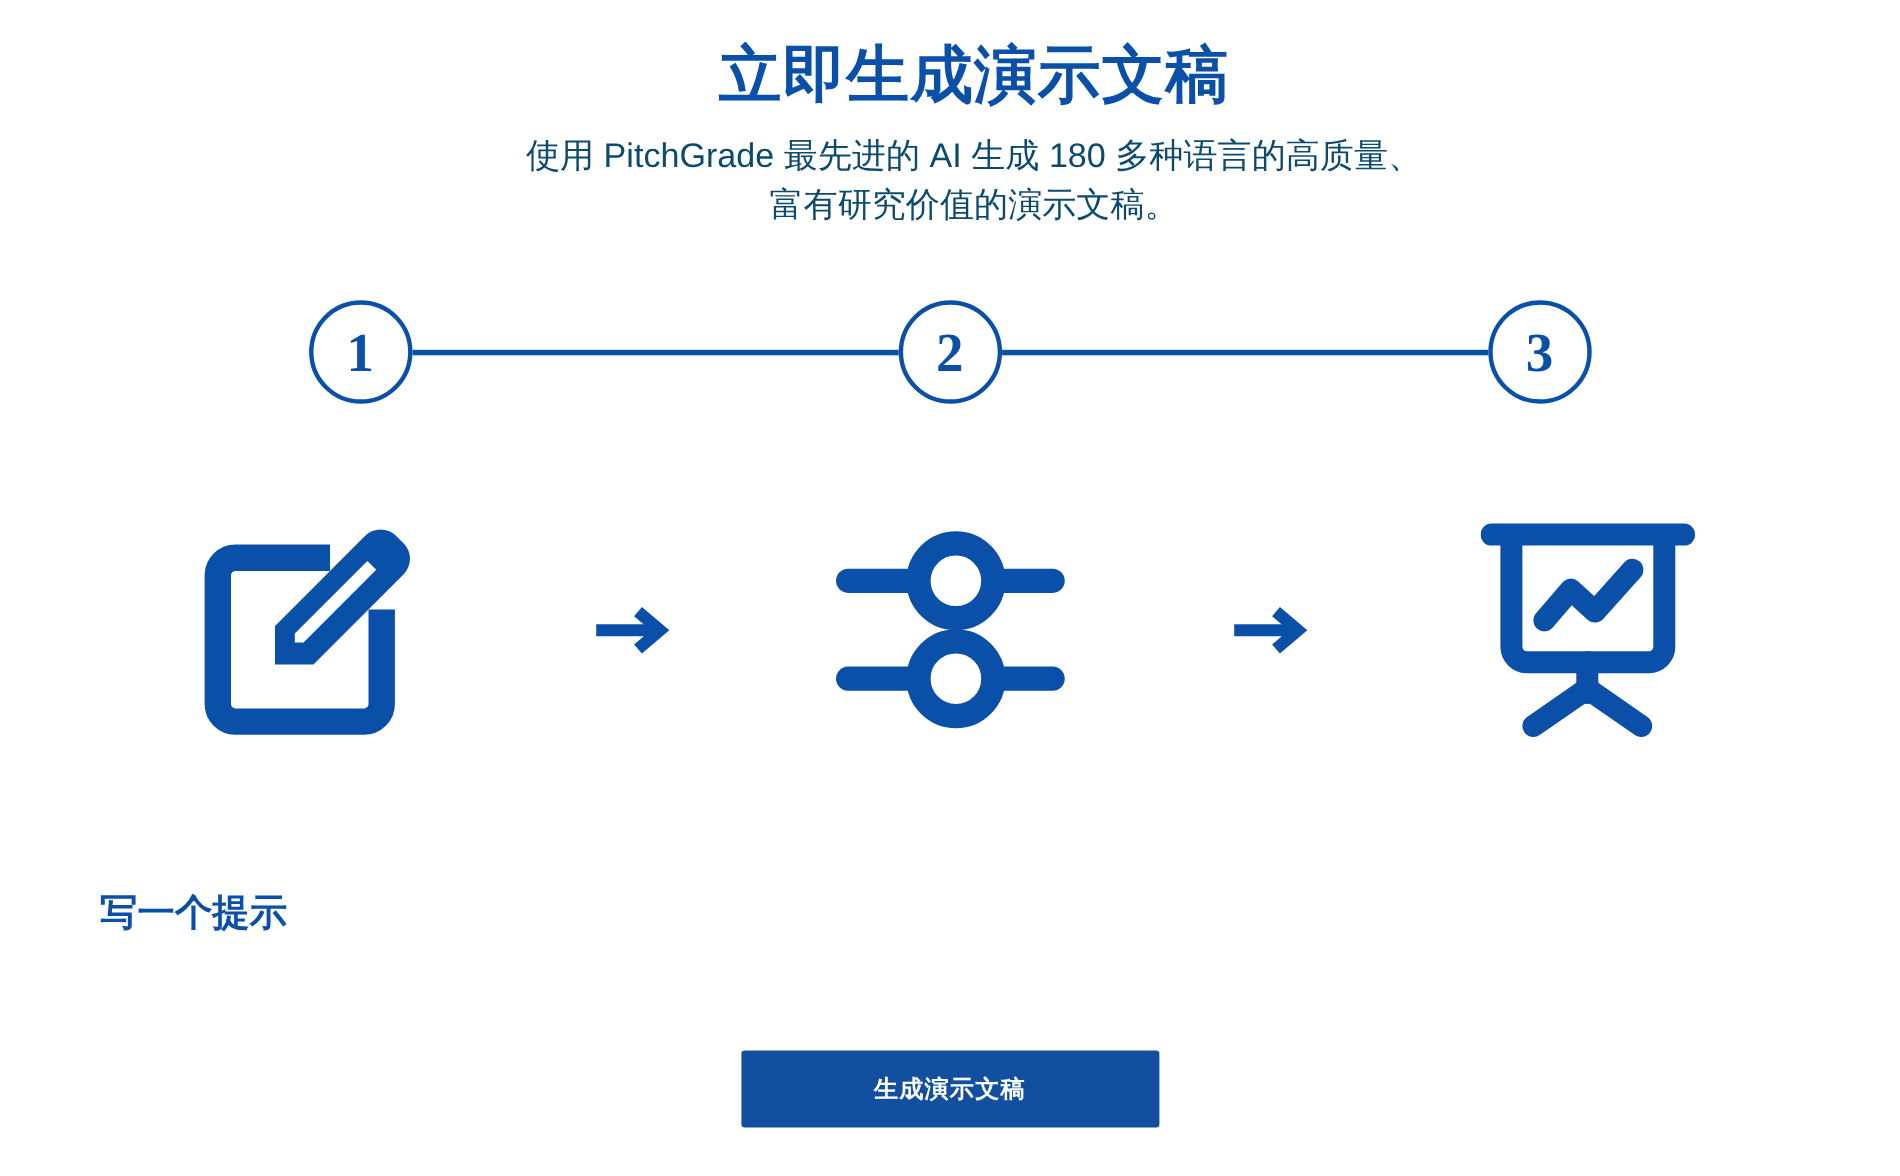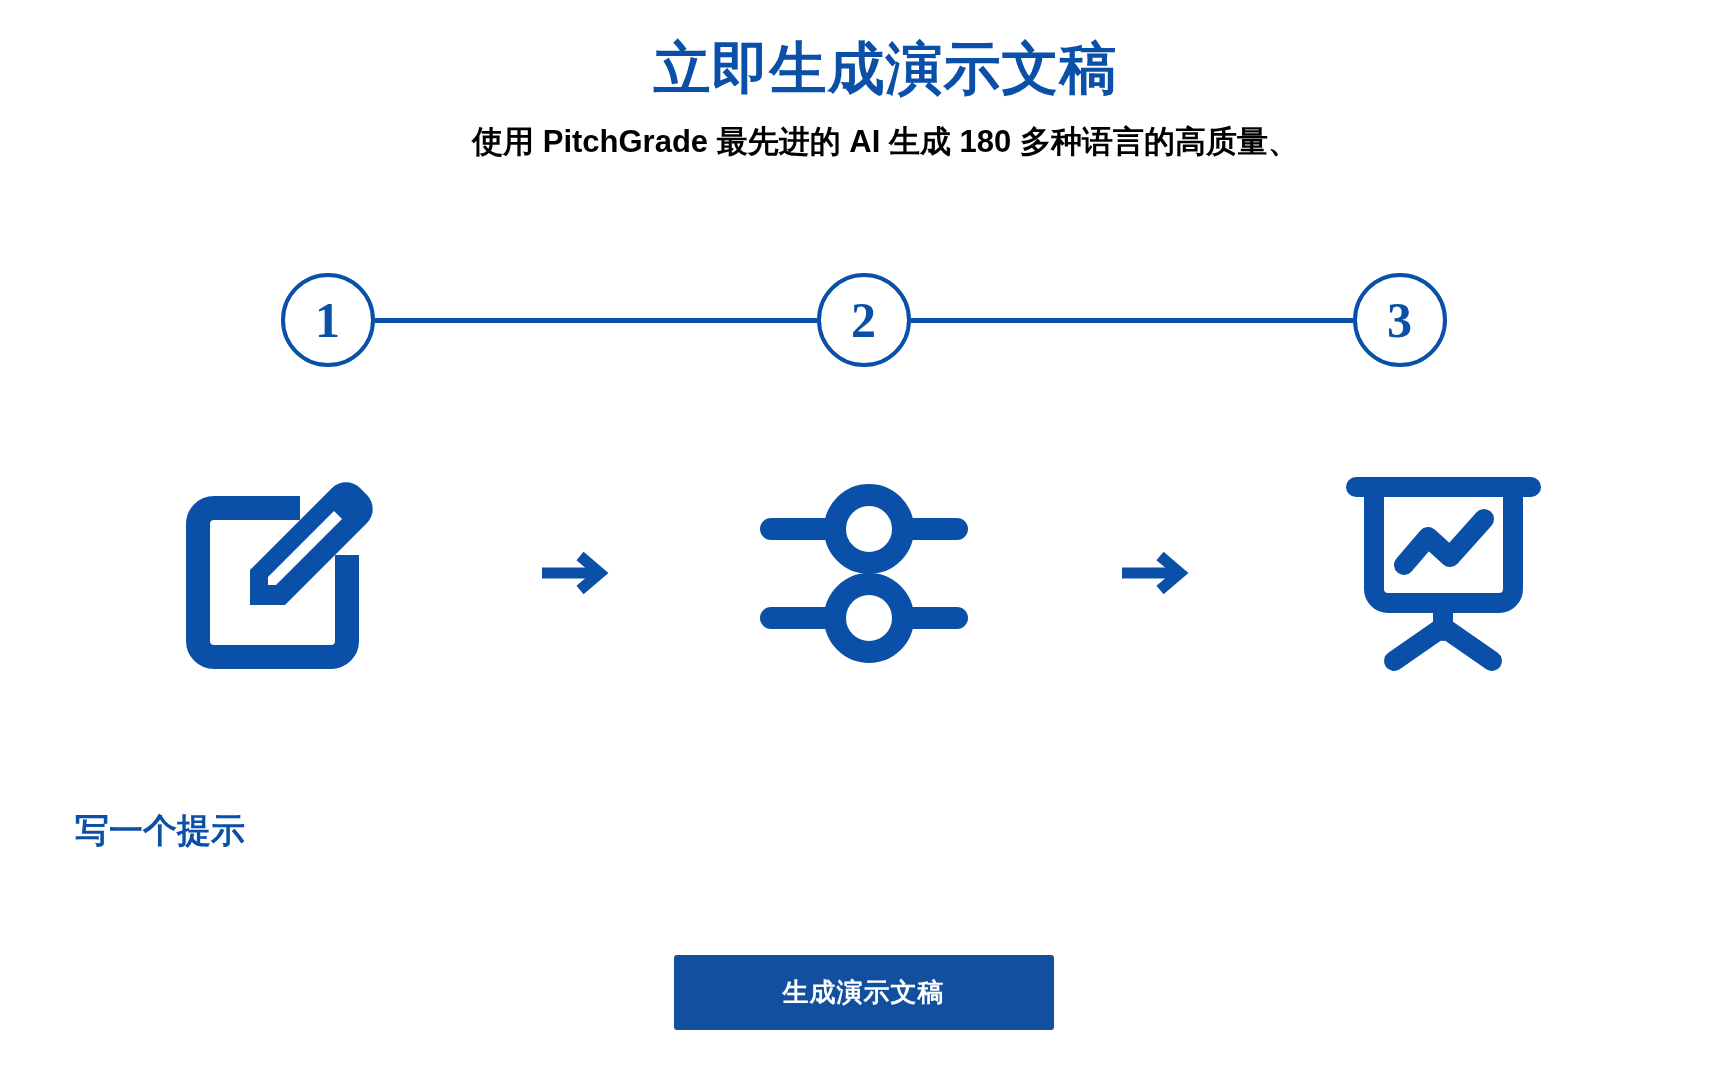--- a/index.html
+++ b/index.html
@@ -34,22 +34,22 @@
     font-weight: 700;
     color: #0b50a8;
     letter-spacing: 1px;
     line-height: 1.15;
     margin: 0;
   }
   .page-subtitle {
     margin: 18px auto 0 auto;
     font-size: 31px;
     line-height: 1.45;
-    color: #000000;
-    font-weight: 700;
+    color: #0c4a6e;
+    font-weight: 400;
     max-width: 900px;
   }
   .page-subtitle .sub-line { display: block; }
 
   
   .stepper {
     position: absolute;
     left: 0;
     top: 272px;
     width: 1727px;
@@ -111,21 +111,21 @@
   .arrow-cell {
     width: 140px;
     display: flex;
     align-items: center;
     justify-content: center;
   }
 
   
   .labels-row {
     position: absolute;
-    left: 0;
+    left: 16px;
     top: 810px;
     width: 1397px;
     display: flex;
     align-items: center;
     justify-content: flex-end;
   }
   .labels-inner {
     width: 1480px;
     display: flex;
     align-items: flex-start;
@@ -148,38 +148,39 @@
     top: 955px;
     width: 1727px;
     display: flex;
     justify-content: center;
   }
   .cta-button {
     background: #12509f;
     color: #ffffff;
     border: none;
     font-family: "Liberation Sans", "DejaVu Sans", sans-serif;
-    font-size: 26px;
+    font-size: 22px;
     font-weight: 700;
     padding: 20px 62px;
     border-radius: 3px;
     cursor: pointer;
     letter-spacing: 1px;
     min-width: 380px;
   }
 </style>
 </head>
 <body>
 
 <div class="page">
 
   <div class="header">
     <h1 class="page-title">立即生成演示文稿</h1>
     <p class="page-subtitle">
       <span class="sub-line">使用 PitchGrade 最先进的 AI 生成 180 多种语言的高质量、</span>
+      <span class="sub-line">富有研究价值的演示文稿。</span>
     </p>
   </div>
 
   <div class="stepper">
     <div class="stepper-inner">
       <div class="step-circle">
         <span>1</span>
       </div>
       <div class="step-line"></div>
       <div class="step-circle">

